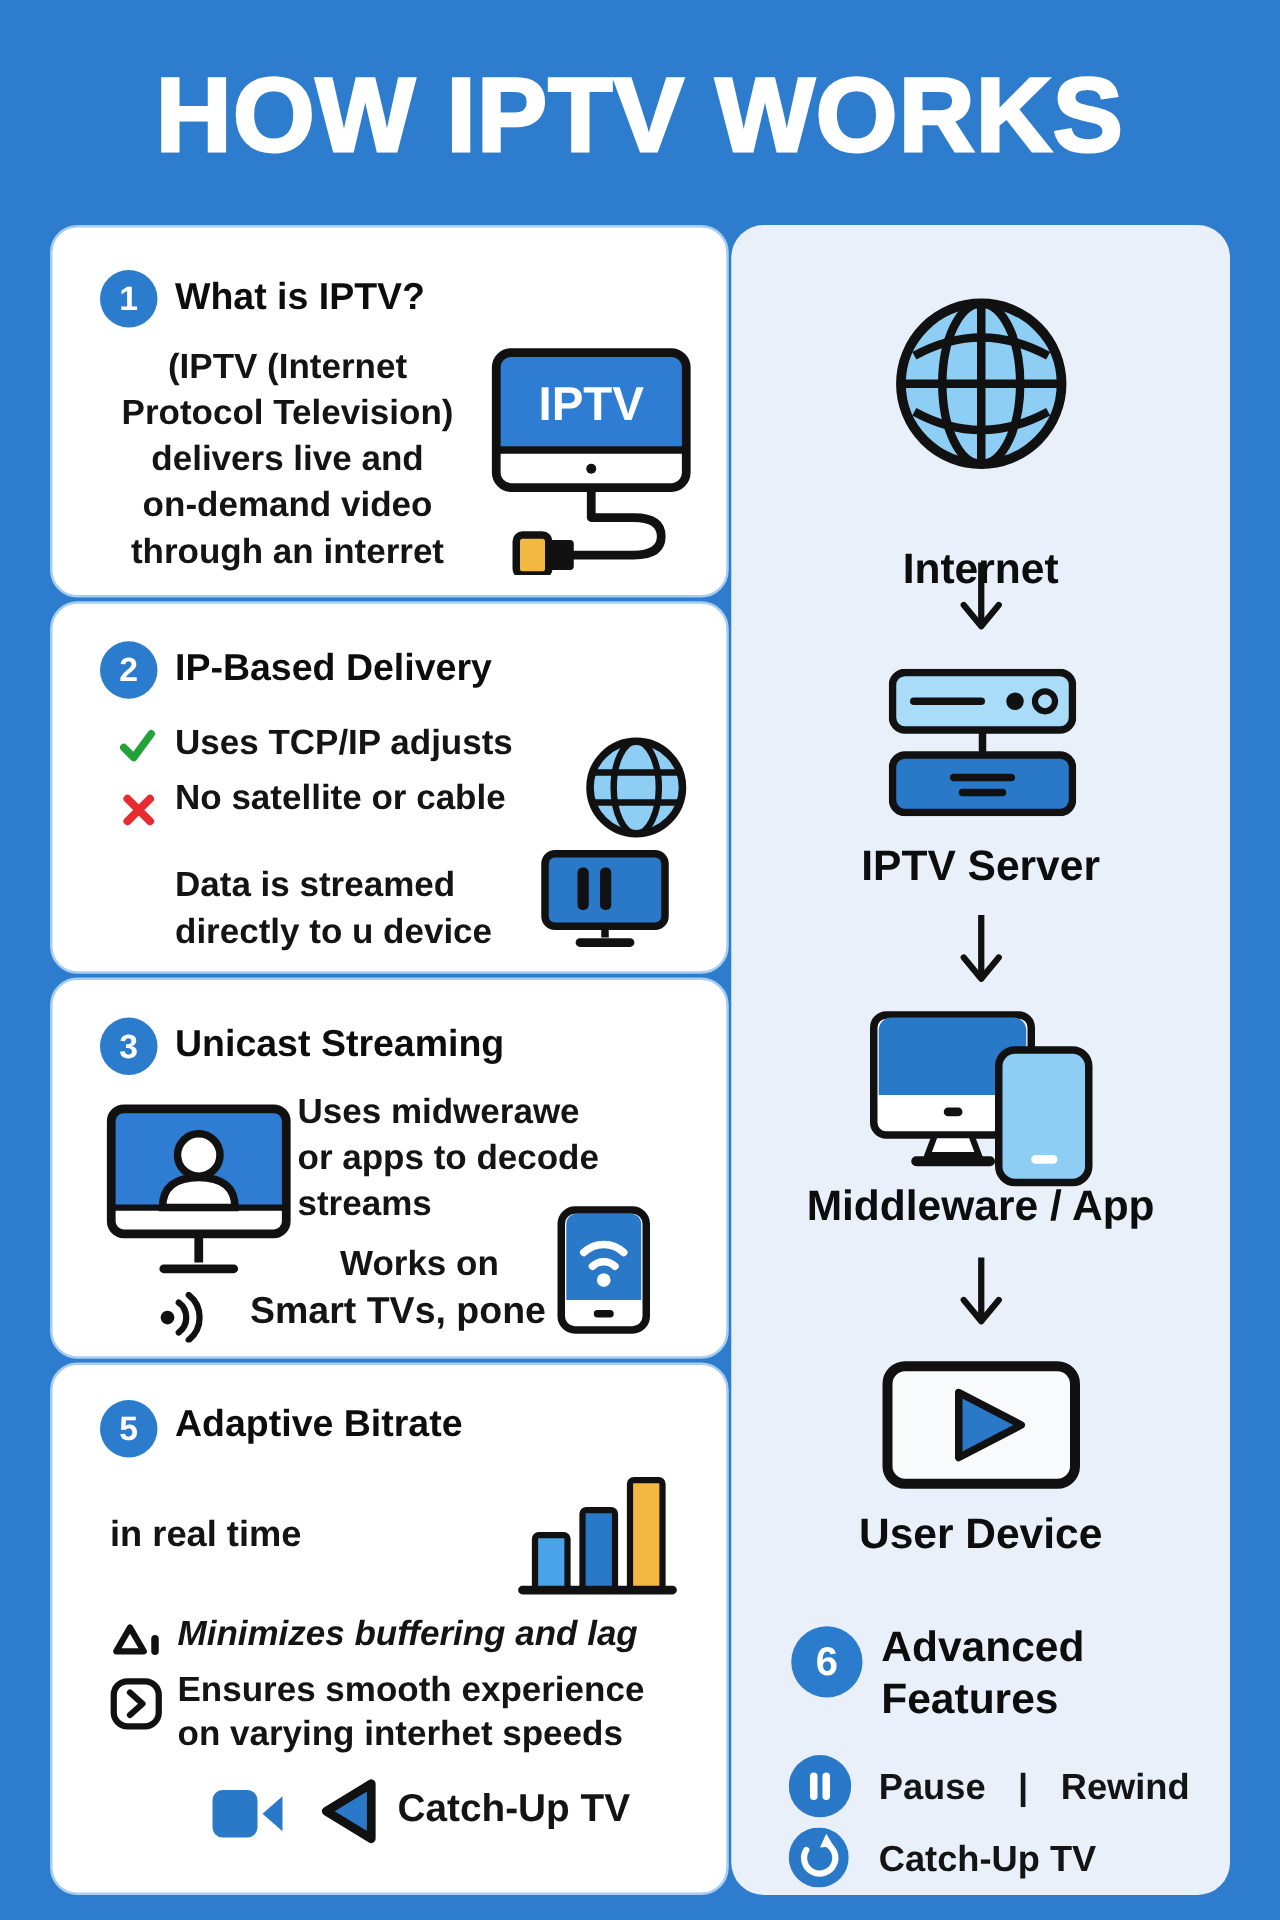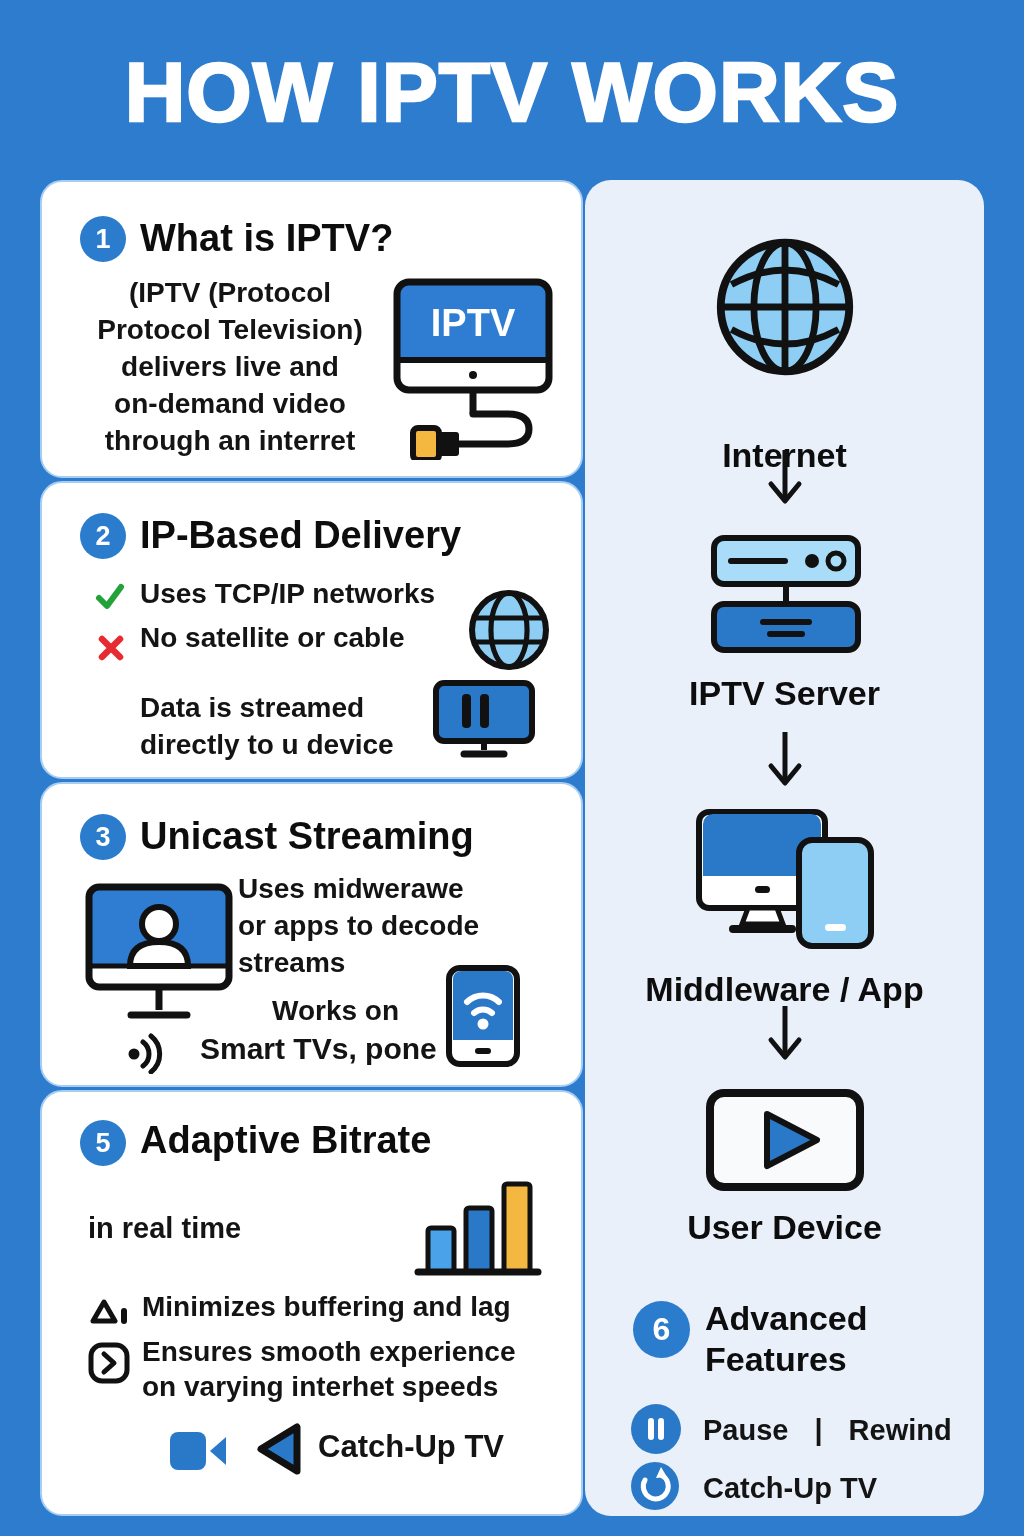--- a/index.html
+++ b/index.html
@@ -7,42 +7,42 @@
   .poster{position:relative;width:1006px;height:1536px;background:#2e7ccd;overflow:hidden;
           font-family:"Liberation Sans","DejaVu Sans",sans-serif;color:#111;}
   .title{position:absolute;left:0;top:44px;width:1024px;text-align:center;color:#fff;
          font-size:84px;font-weight:900;letter-spacing:1px;-webkit-text-stroke:2.5px #fff;}
   .card{position:absolute;left:40px;width:543px;background:#fff;border:2px solid #a6cdf2;border-radius:22px;}
   .panel{position:absolute;left:585px;top:180px;width:399px;height:1336px;background:#e9f0fa;border-radius:26px;}
   .badge{position:absolute;display:flex;align-items:center;justify-content:center;
          background:#2b7ccd;color:#fff;border-radius:50%;font-weight:700;}
   .b44{width:46px;height:46px;font-size:27px;}
   .b56{width:57px;height:57px;font-size:32px;}
-  .h1{position:absolute;font-size:38px;font-weight:700;line-height:44px;color:#0d0d0d;}
+  .h1{position:absolute;font-size:30px;font-weight:700;line-height:44px;color:#0d0d0d;}
   .body-t{position:absolute;font-size:28px;font-weight:600;line-height:37px;color:#141414;}
   .center{text-align:center;}
   .flow-label{position:absolute;width:399px;text-align:center;font-size:34px;font-weight:700;color:#0d0d0d;}
   .icon{position:absolute;line-height:0;}
   .row-ic{position:absolute;line-height:0;}
   svg{display:block;}
 </style>
 </head>
 <body>
 
 <div class="poster">
 
   <div class="title">HOW IPTV WORKS</div>
 
   <div class="card" style="top:180px;height:298px;">
     <div class="badge b44" style="left:38px;top:34px;">
       <span>1</span>
     </div>
     <div class="h1" style="left:98px;top:34px;">What is IPTV?</div>
     <div class="body-t center" style="left:8px;top:92px;width:360px;">
-      <div>(IPTV (Protocol</div>
+      <div>(IPTV (Internet</div>
       <div>Protocol Television)</div>
       <div>delivers live and</div>
       <div>on-demand video</div>
       <div>through an interret</div>
     </div>
     <span class="icon" style="left:345px;top:92px;">
       <svg width="172" height="186" viewBox="0 0 172 186">
         <rect x="10" y="8" width="152" height="108" rx="12" fill="#2e7dd2"></rect>
         <path d="M10 86 H162 V104 a12 12 0 0 1 -12 12 H22 a12 12 0 0 1 -12 -12 Z" fill="#fff"></path>
         <rect x="10" y="8" width="152" height="108" rx="12" fill="none" stroke="#111" stroke-width="7"></rect>
@@ -61,21 +61,21 @@
     <div class="badge b44" style="left:38px;top:30px;">
       <span>2</span>
     </div>
     <div class="h1" style="left:98px;top:30px;text-align:center;">IP-Based Delivery</div>
 
     <span class="row-ic" style="left:52px;top:98px;">
       <svg width="32" height="32" viewBox="0 0 32 32">
         <path d="M5 17 L13 25 L27 6" fill="none" stroke="#23a23a" stroke-width="6" stroke-linecap="round" stroke-linejoin="round"></path>
       </svg>
     </span>
-    <div class="body-t" style="left:98px;top:92px;">Uses TCP/IP networks</div>
+    <div class="body-t" style="left:98px;top:92px;">Uses TCP/IP adjusts</div>
 
     <span class="row-ic" style="left:54px;top:150px;">
       <svg width="30" height="30" viewBox="0 0 30 30">
         <path d="M6 6 L24 24 M24 6 L6 24" stroke="#e62b31" stroke-width="6.5" stroke-linecap="round"></path>
       </svg>
     </span>
     <div class="body-t" style="left:98px;top:136px;">
       <div>No satellite or cable</div>
     </div>
 
@@ -171,21 +171,21 @@
         <line x1="4" y1="96" x2="124" y2="96" stroke="#111" stroke-width="7" stroke-linecap="round"></line>
       </svg>
     </span>
 
     <span class="row-ic" style="left:46px;top:202px;">
       <svg width="46" height="36" viewBox="0 0 46 36">
         <path d="M5 27 L16 8 L27 27 Z" fill="none" stroke="#111" stroke-width="5" stroke-linejoin="round"></path>
         <line x1="36" y1="17" x2="36" y2="27" stroke="#111" stroke-width="6" stroke-linecap="round"></line>
       </svg>
     </span>
-    <div class="body-t" style="left:100px;top:196px;">Minimizes buffering and lag</div>
+    <div class="body-t" style="left:100px;top:196px;font-style:italic;">Minimizes buffering and lag</div>
 
     <span class="row-ic" style="left:44px;top:248px;">
       <svg width="46" height="46" viewBox="0 0 46 46">
         <rect x="5" y="5" width="36" height="36" rx="11" fill="none" stroke="#111" stroke-width="5"></rect>
         <path d="M18 14 L28 23 L18 32" fill="none" stroke="#111" stroke-width="5" stroke-linecap="round" stroke-linejoin="round"></path>
       </svg>
     </span>
     <div class="body-t" style="left:100px;top:242px;line-height:35px;">
       <div>Ensures smooth experience</div>
       <div>on varying interhet speeds</div>
@@ -251,21 +251,21 @@
       <svg width="180" height="142" viewBox="0 0 180 142">
         <rect x="4" y="4" width="126" height="96" rx="10" fill="#fff" stroke="#111" stroke-width="6"></rect>
         <path d="M8 16 a10 10 0 0 1 10 -10 H116 a10 10 0 0 1 10 10 V68 H8 Z" fill="#2979c8"></path>
         <rect x="60" y="78" width="15" height="7" rx="3.5" fill="#111"></rect>
         <path d="M53 100 L82 100 L88 116 L47 116 Z" fill="#fff" stroke="#111" stroke-width="5"></path>
         <line x1="38" y1="121" x2="97" y2="121" stroke="#111" stroke-width="8" stroke-linecap="round"></line>
         <rect x="104" y="32" width="72" height="106" rx="13" fill="#8ecef5" stroke="#111" stroke-width="6"></rect>
         <rect x="130" y="116" width="21" height="7" rx="3.5" fill="#fff"></rect>
       </svg>
     </span>
-    <div class="flow-label" style="top:766px;margin-top:24px;">Middleware / App</div>
+    <div class="flow-label" style="top:766px;">Middleware / App</div>
 
     <span class="icon" style="left:178px;top:824px;">
       <svg width="44" height="60" viewBox="0 0 44 60">
         <line x1="22" y1="2" x2="22" y2="50" stroke="#111" stroke-width="5"></line>
         <path d="M8 36 L22 53 L36 36" fill="none" stroke="#111" stroke-width="5" stroke-linecap="round" stroke-linejoin="round"></path>
       </svg>
     </span>
 
     <span class="icon" style="left:120px;top:908px;">
       <svg width="160" height="104" viewBox="0 0 160 104">

